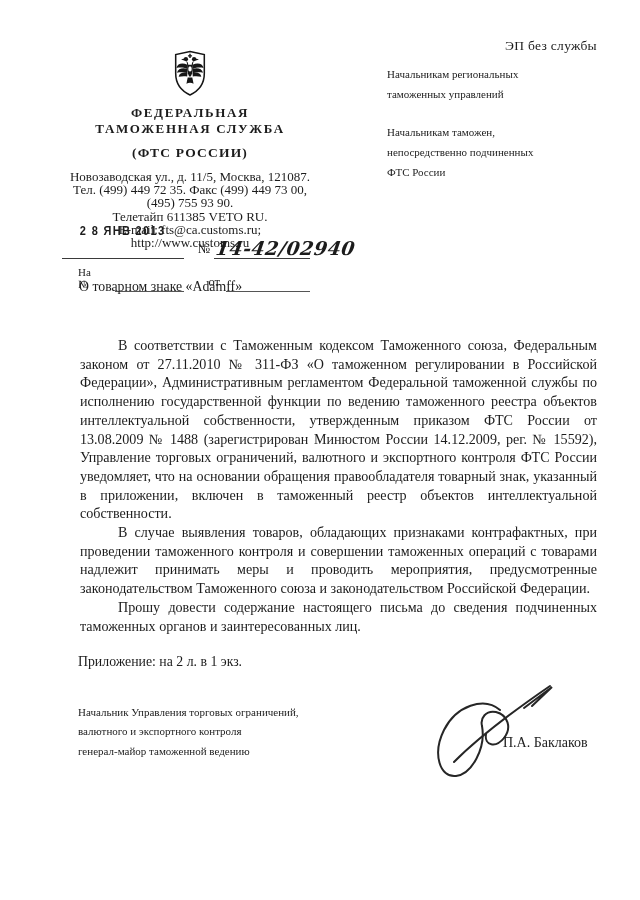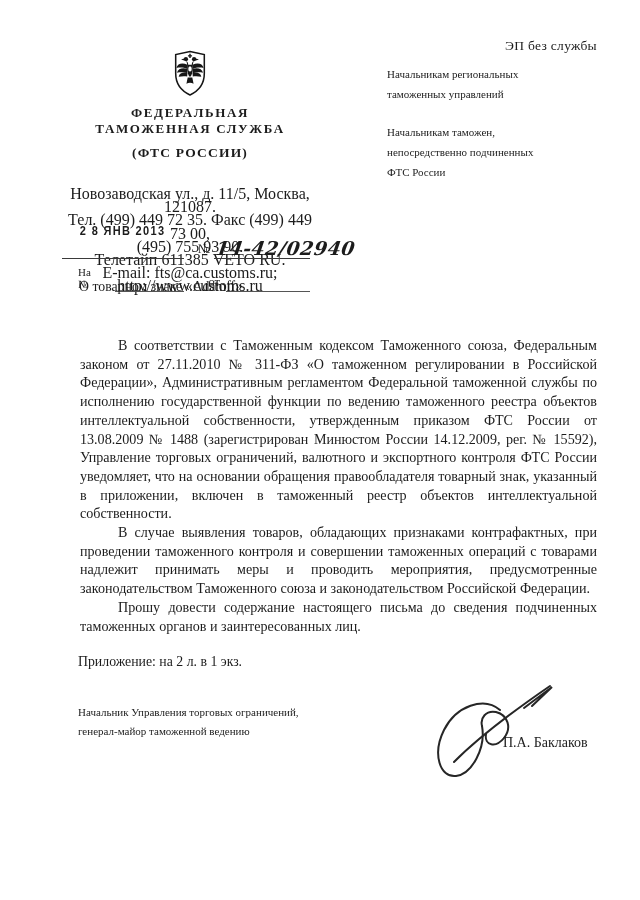--- a/index.html
+++ b/index.html
@@ -23,21 +23,21 @@
   }
   .emblem{display:inline-block;margin-bottom:4px;}
   .org-name{
     font-weight:bold;font-size:13px;letter-spacing:1.6px;
     line-height:15.5px;
   }
   .org-abbr{
     font-weight:bold;font-size:13.5px;letter-spacing:1.2px;
     margin-top:9px;
   }
-  .address{margin-top:26px;font-size:16px;line-height:13.2px;text-align:center;}
+  .address{margin-top:9px;font-size:13px;line-height:13.2px;text-align:center;}
   
   .ref-block{position:absolute;left:62px;top:224px;width:248px;font-size:12.5px;}
   .ref-row{display:flex;align-items:flex-end;}
   .ref-row + .ref-row{margin-top:7px;}
   .date-cell{
     width:122px;text-align:center;
     border-bottom:1.6px solid #3a3a3a;
     padding-bottom:19px;
   }
   .date-stamp{
@@ -156,20 +156,21 @@
   <div class="body-text">
     <p>В соответствии с Таможенным кодексом Таможенного союза, Федеральным законом от 27.11.2010 № 311-ФЗ «О таможенном регулировании в Российской Федерации», Административным регламентом Федеральной таможенной службы по исполнению государственной функции по ведению таможенного реестра объектов интеллектуальной собственности, утвержденным приказом ФТС России от 13.08.2009 № 1488 (зарегистрирован Минюстом России 14.12.2009, рег. № 15592), Управление торговых ограничений, валютного и экспортного контроля ФТС России уведомляет, что на основании обращения правообладателя товарный знак, указанный в приложении, включен в таможенный реестр объектов интеллектуальной собственности.</p>
     <p>В случае выявления товаров, обладающих признаками контрафактных, при проведении таможенного контроля и совершении таможенных операций с товарами надлежит принимать меры и проводить мероприятия, предусмотренные законодательством Таможенного союза и законодательством Российской Федерации.</p>
     <p>Прошу довести содержание настоящего письма до сведения подчиненных таможенных органов и заинтересованных лиц.</p>
   </div>
 
   <div class="attachment">Приложение: на 2 л. в 1 экз.</div>
 
   <div class="sig-title">
     <div>Начальник Управления торговых ограничений,</div>
+    <div>валютного и экспортного контроля</div>
     <div>генерал-майор таможенной ведению</div>
   </div>
 
   <span class="sig-script">
     <svg width="150" height="110" viewBox="0 0 150 110" aria-hidden="true">
       <g fill="none" stroke="#262626" stroke-width="2" stroke-linecap="round">
         <path d="M72 32 C56 18 28 28 16 52 C4 76 12 100 28 98 C44 96 58 70 54 48"></path>
         <path d="M54 48 C52 40 58 32 68 34 C80 37 84 50 76 60 C68 70 56 68 58 56"></path>
         <path d="M26 84 C48 62 84 34 122 8"></path>
         <path d="M96 30 L124 9 L104 28"></path>

